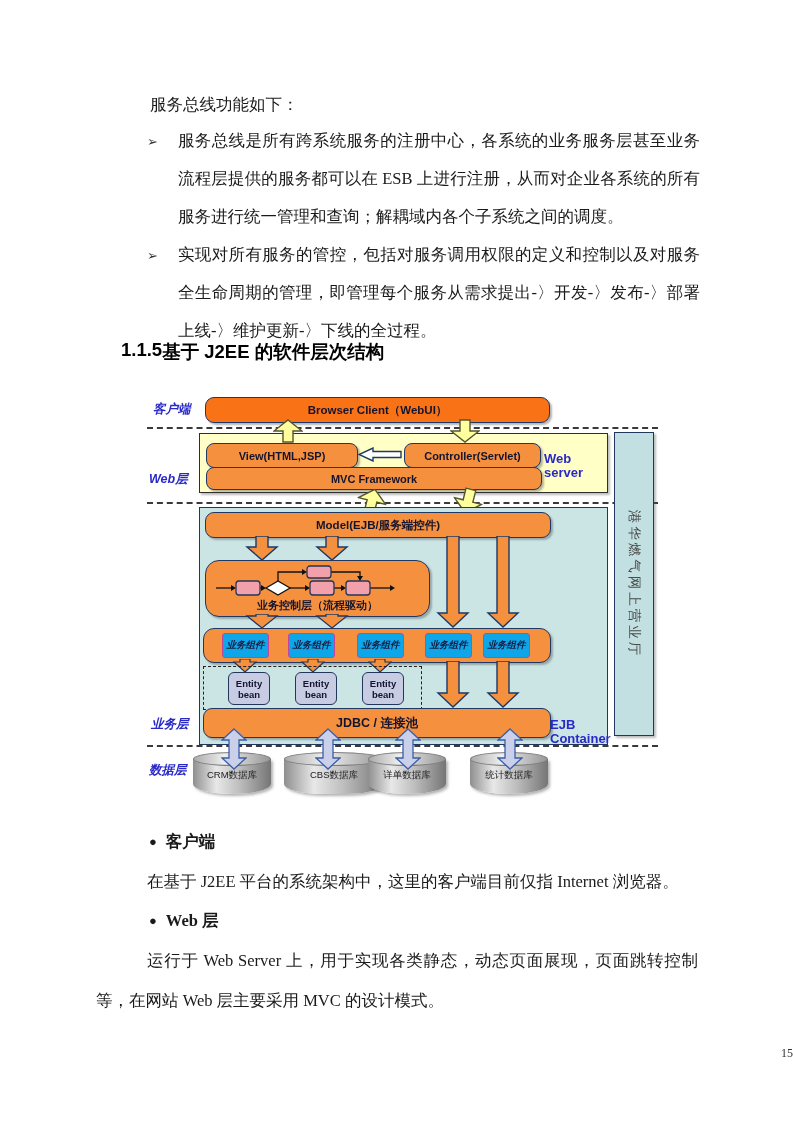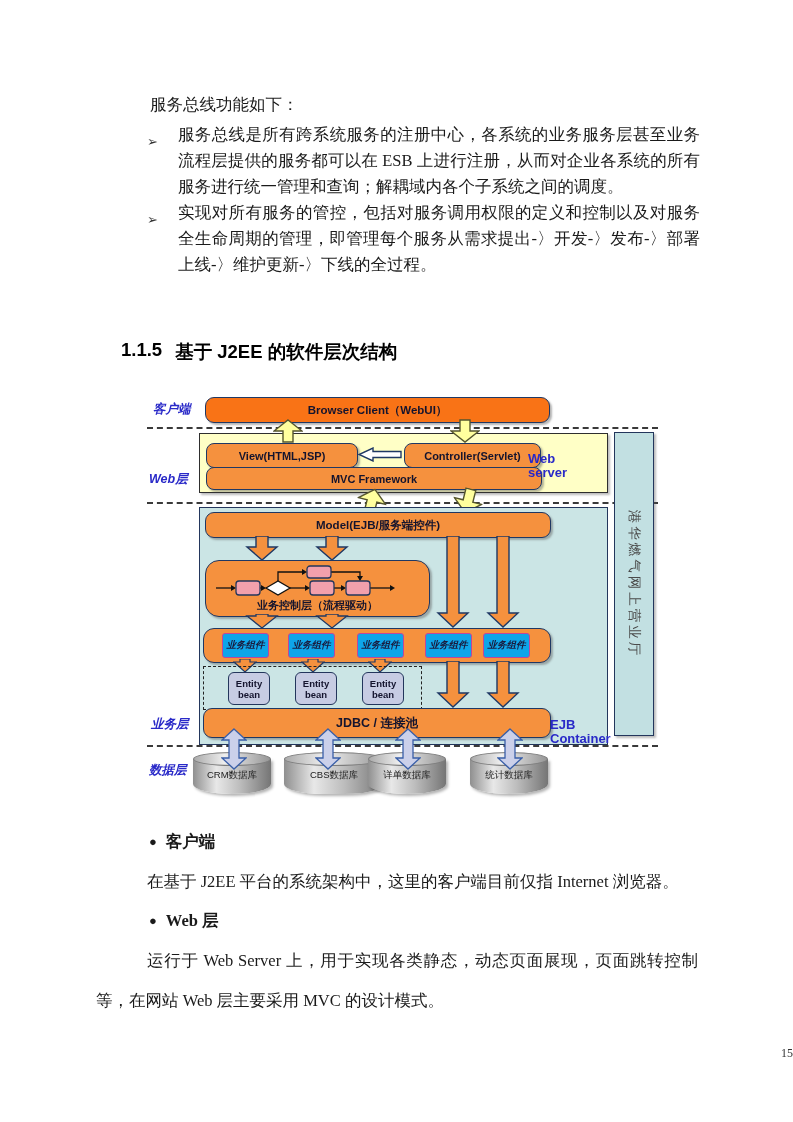--- a/index.html
+++ b/index.html
@@ -6,22 +6,22 @@
   .page {
     position:relative; width:793px; height:1122px; margin:0 auto;
     background:#ffffff; overflow:hidden;
     font-family:"Liberation Serif","DejaVu Serif",serif; color:#1a1a1a;
   }
   
   .intro { position:absolute; left:150px; top:94px; font-size:16.5px; }
   .bullets { position:absolute; left:147px; top:122px; width:553px; }
   .bullet-row { display:flex; }
   .bullet-marker { width:31px; font-size:13px; color:#333; line-height:39.4px; flex:0 0 31px; }
-  .bullet-text { flex:1; font-size:16.5px; line-height:26px; text-align:justify; }
-  .heading { position:absolute; left:121px; top:339px; display:flex; gap:13px;
+  .bullet-text { flex:1; font-size:16.5px; line-height:38px; text-align:justify; }
+  .heading { position:absolute; left:121px; top:339px; display:flex; 
              font-family:"Liberation Sans","DejaVu Sans",sans-serif;
              font-weight:bold; font-size:18.5px; color:#000; }
   .sections { position:absolute; left:96px; top:822px; width:602px; }
   .sec-title { display:flex; gap:9px; margin-left:53px; font-weight:bold;
                font-size:16.5px; line-height:40px; }
   .sec-title .dot { font-size:13px; }
   .sec-body { font-size:16.5px; line-height:39.4px; text-indent:51px; text-align:justify; }
   .page-num { position:absolute; left:0; right:0; top:1046px; text-align:right;
               font-size:12px; color:#333; }
 
@@ -102,21 +102,21 @@
     <div class="dash-line" style="left:2px; top:35px; width:511px;"></div>
     <div class="dash-line" style="left:2px; top:110px; width:511px;"></div>
     <div class="dash-line" style="left:2px; top:353px; width:511px;"></div>
 
     <div class="obox peach" style="left:60px; top:5px; width:343px; height:24px; border-radius:9px; font-size:11.5px;">Browser Client（WebUI）</div>
 
     <div class="webzone" style="left:54px; top:41px; width:407px; height:58px;"></div>
     <div class="obox" style="left:61px; top:51px; width:150px; height:23px; border-radius:8px; font-size:11px;">View(HTML,JSP)</div>
     <div class="obox" style="left:259px; top:51px; width:135px; height:23px; border-radius:8px; font-size:11px;">Controller(Servlet)</div>
     <div class="obox" style="left:61px; top:75px; width:334px; height:21px; border-radius:8px; font-size:11px;text-align:center;">MVC Framework</div>
-    <div class="blue-note" style="left:383px; top:60px;">
+    <div class="blue-note" style="left:399px; top:60px;">
       <div>Web</div>
       <div>server</div>
     </div>
 
     <svg class="abs" style="left:213px; top:55px;" width="44" height="15">
       <polygon points="43,4.5 15,4.5 15,1 1,7.5 15,14 15,10.5 43,10.5" fill="#ffffff" stroke="#1f3864" stroke-width="1.4"></polygon>
     </svg>
 
     <svg class="abs" style="left:128px; top:27px;" width="30" height="24">
       <polygon points="15,1 29,12 20,12 20,23 10,23 10,12 1,12" fill="#ffff9e" stroke="#55552e" stroke-width="1.4"></polygon>

